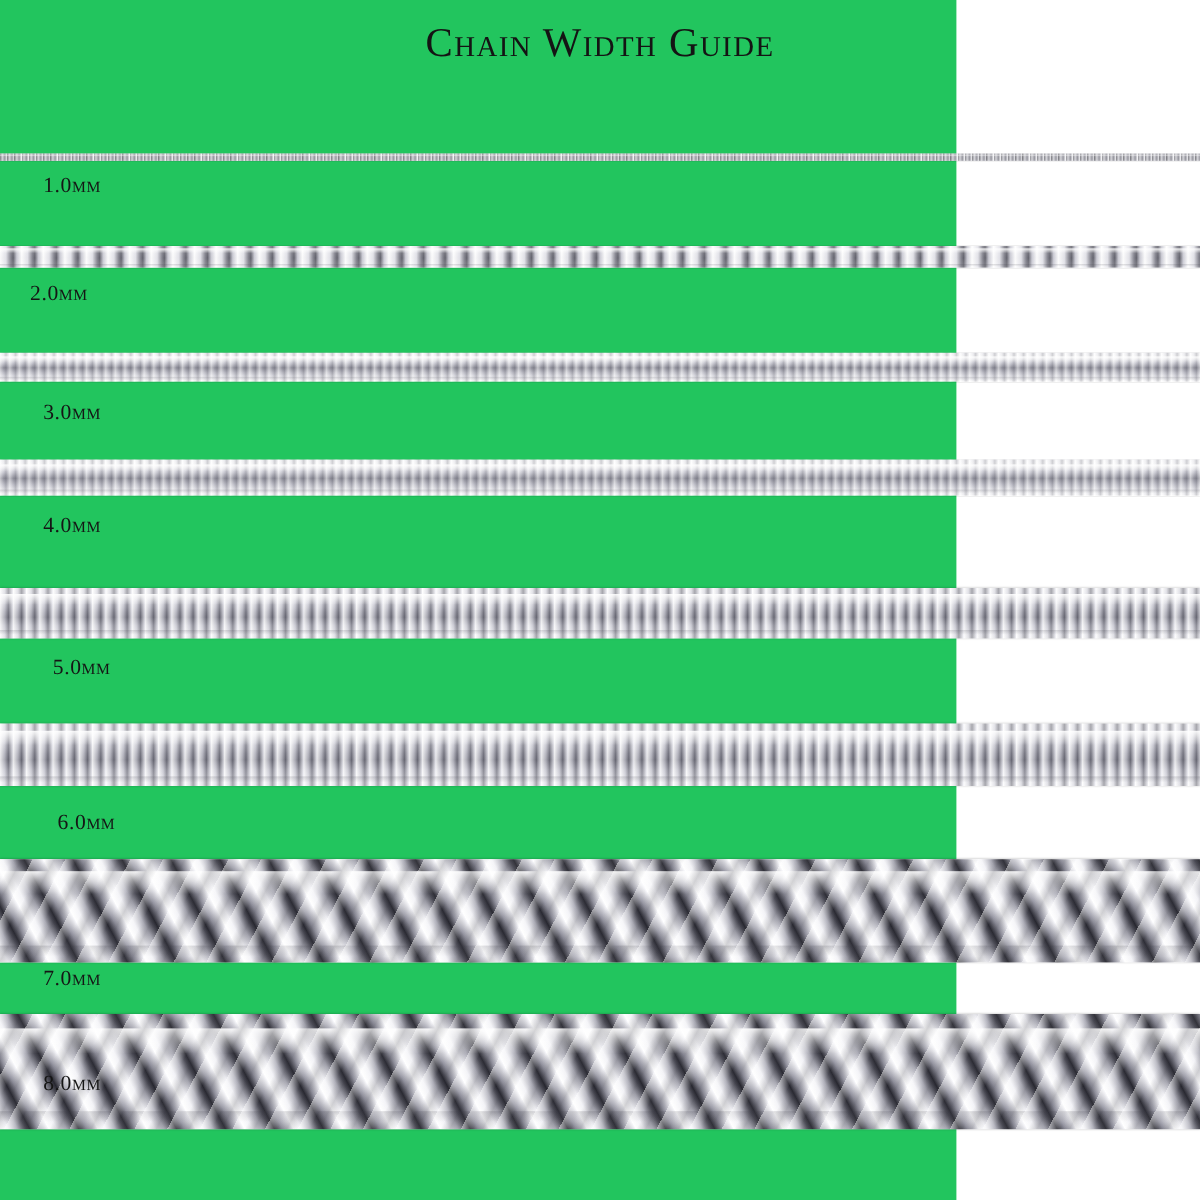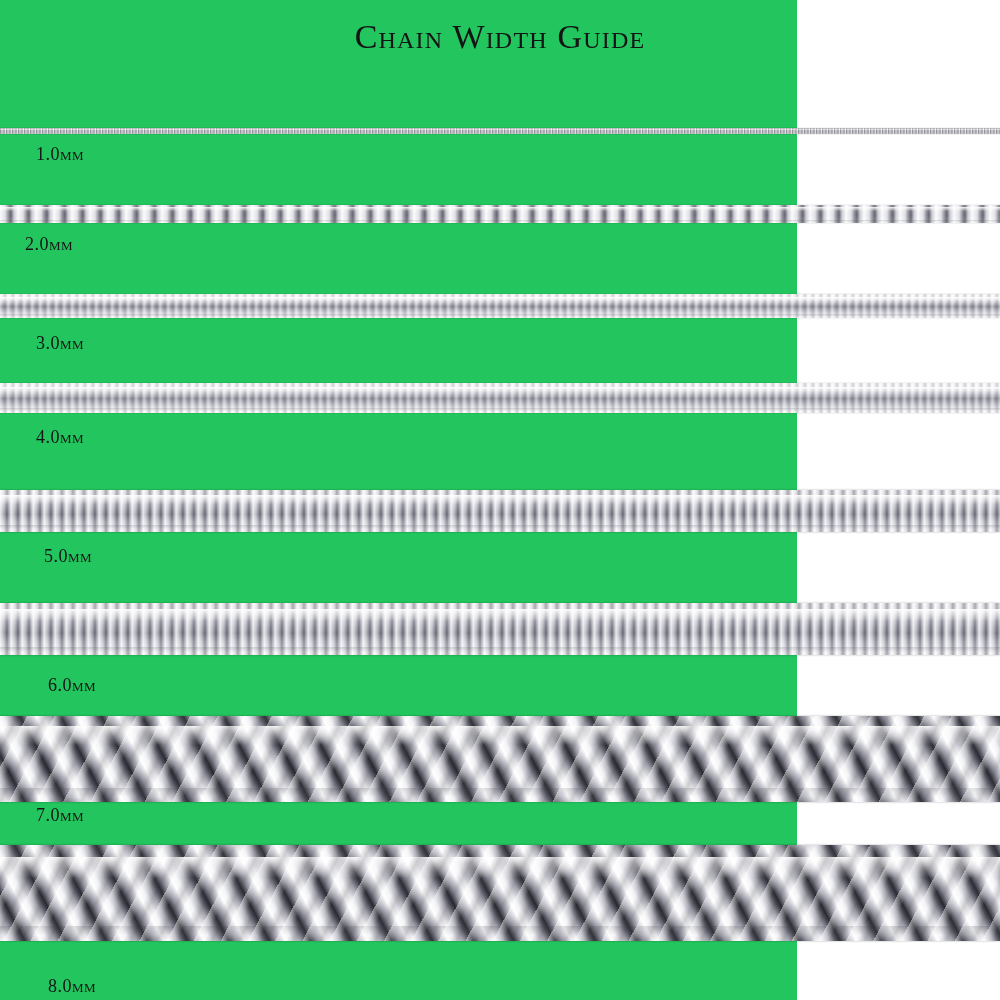--- a/index.html
+++ b/index.html
@@ -219,16 +219,16 @@
       <div class="shadowline"></div>
     </div>
     <div class="label" style="left:36px; top:805px;">7.0mm</div>
   </div>
 
   <div class="row" style="top:0;">
     <div class="chain chain-rope" style="top:845px; height:96px;">
       <div class="gloss"></div>
       <div class="shadowline"></div>
     </div>
-    <div class="label" style="left:36px; top:976px;margin-left:12px;">8.0mm</div>
+    <div class="label" style="left:36px; top:892px;">8.0mm</div>
   </div>
 
 </div>
 
 </body></html>

